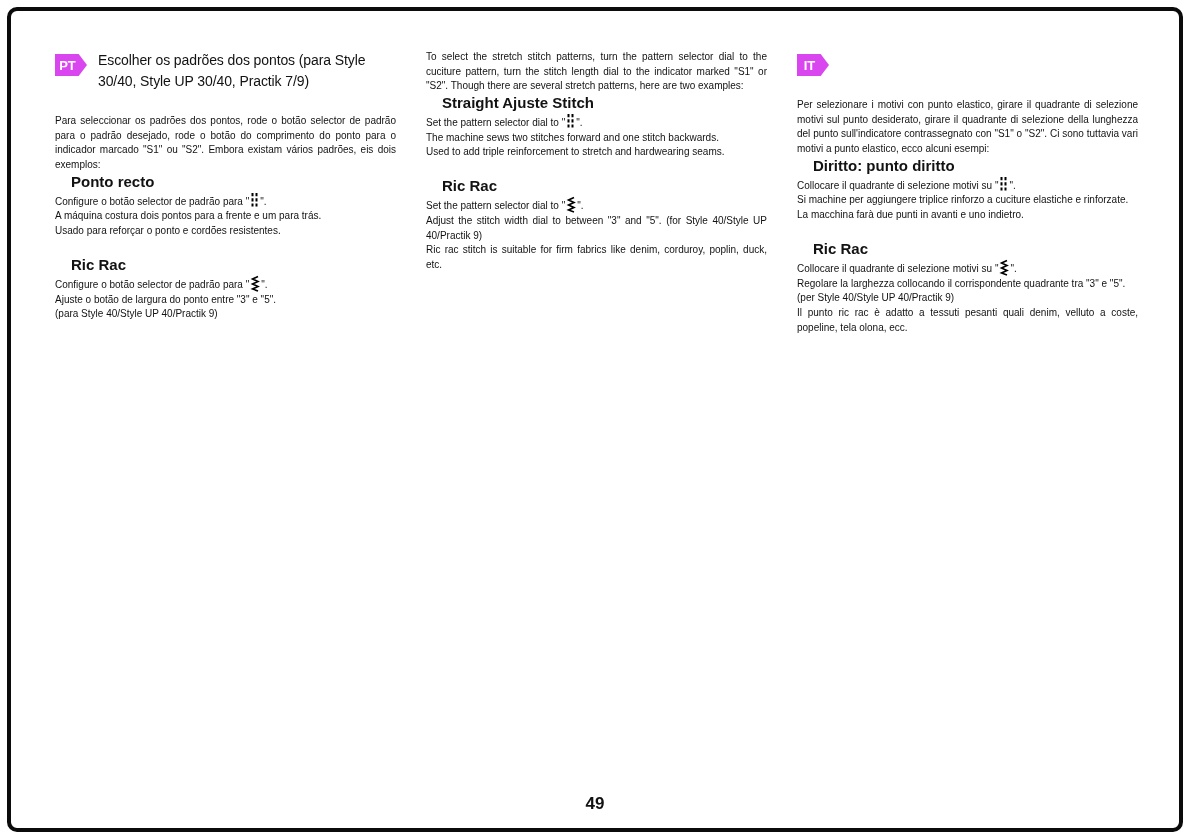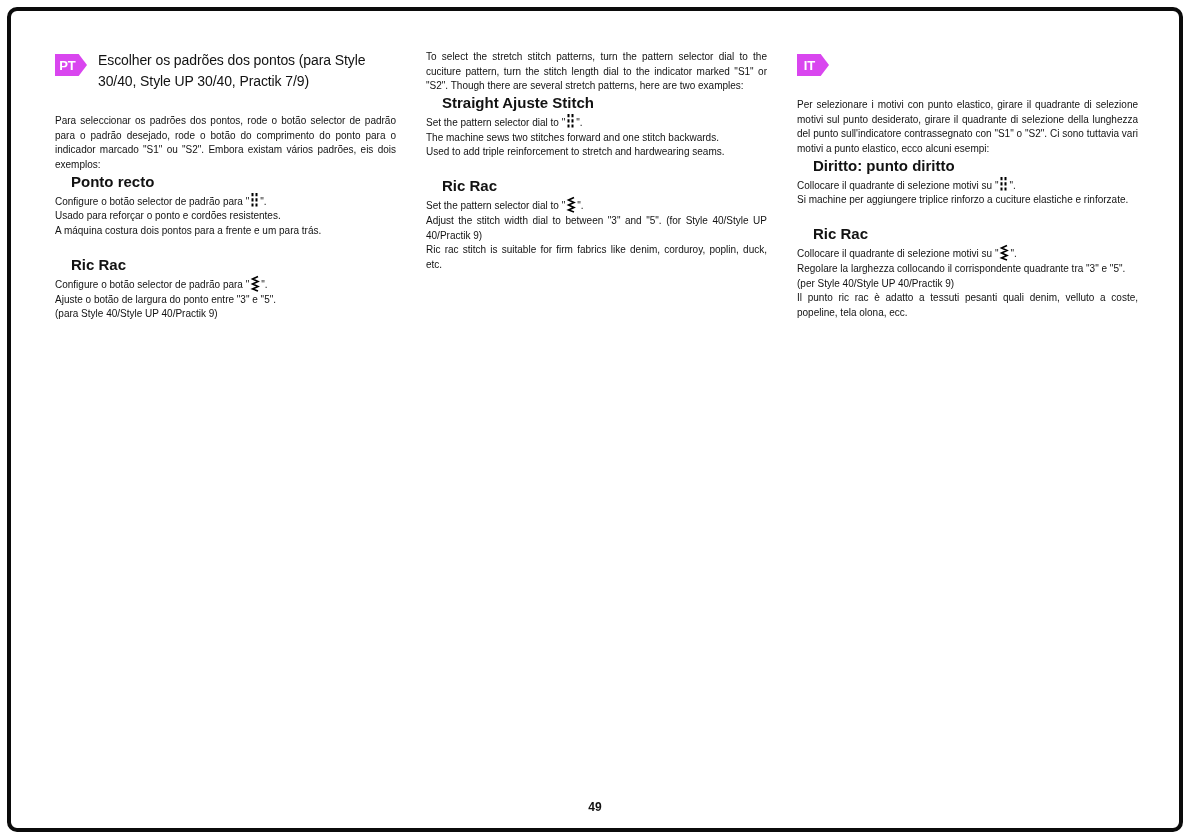--- a/index.html
+++ b/index.html
@@ -67,21 +67,21 @@
     display: inline-block;
     vertical-align: -4px;
     line-height: 0;
     padding: 0 1px;
   }
   .page-num {
     position: absolute;
     left: 0; right: 0;
     bottom: 25px;
     text-align: center;
-    font-size: 12px;
+    font-size: 17px;
     font-weight: bold;
   }
 </style>
 </head>
 <body>
 
 <div class="page">
   <div class="scan-frame"></div>
 
   <div class="content">
@@ -94,22 +94,22 @@
       <p class="body-text intro">Para seleccionar os padrões dos pontos, rode o botão selector de padrão para o padrão desejado, rode o botão do comprimento do ponto para o indicador marcado "S1" ou "S2". Embora existam vários padrões, eis dois exemplos:</p>
 
       <div class="section">
         <h3>Ponto recto</h3>
         <p class="body-text">
           <span>Configure o botão selector de padrão para "</span><span class="stitch-icon"><svg width="9" height="17" viewBox="0 0 9 17">
                 <line x1="2.5" y1="1" x2="2.5" y2="16" stroke="#000" stroke-width="2" stroke-dasharray="3.2 2"></line>
                 <line x1="6.5" y1="1" x2="6.5" y2="16" stroke="#000" stroke-width="2" stroke-dasharray="3.2 2"></line>
               </svg></span><span>".</span>
         </p>
+        <p class="body-text">A máquina costura dois pontos para a frente e um para trás.</p>
         <p class="body-text">Usado para reforçar o ponto e cordões resistentes.</p>
-        <p class="body-text">A máquina costura dois pontos para a frente e um para trás.</p>
       </div>
 
       <div class="section">
         <h3>Ric Rac</h3>
         <p class="body-text">
           <span>Configure o botão selector de padrão para "</span><span class="stitch-icon"><svg width="10" height="17" viewBox="0 0 10 17">
                 <polyline points="8,1.5 2.5,4 8,6.5 2.5,9 8,11.5 2.5,14 8,16" fill="none" stroke="#000" stroke-width="1.6"></polyline>
               </svg></span><span>".</span>
         </p>
         <p class="body-text">Ajuste o botão de largura do ponto entre "3" e "5".</p>
@@ -152,20 +152,21 @@
 
       <div class="section">
         <h3>Diritto: punto diritto</h3>
         <p class="body-text">
           <span>Collocare il quadrante di selezione motivi su "</span><span class="stitch-icon"><svg width="9" height="17" viewBox="0 0 9 17">
                 <line x1="2.5" y1="1" x2="2.5" y2="16" stroke="#000" stroke-width="2" stroke-dasharray="3.2 2"></line>
                 <line x1="6.5" y1="1" x2="6.5" y2="16" stroke="#000" stroke-width="2" stroke-dasharray="3.2 2"></line>
               </svg></span><span>".</span>
         </p>
         <p class="body-text">Si machine per aggiungere triplice rinforzo a cuciture elastiche e rinforzate.</p>
+        <p class="body-text">La macchina farà due punti in avanti e uno indietro.</p>
       </div>
 
       <div class="section">
         <h3>Ric Rac</h3>
         <p class="body-text">
           <span>Collocare il quadrante di selezione motivi su "</span><span class="stitch-icon"><svg width="10" height="17" viewBox="0 0 10 17">
                 <polyline points="8,1.5 2.5,4 8,6.5 2.5,9 8,11.5 2.5,14 8,16" fill="none" stroke="#000" stroke-width="1.6"></polyline>
               </svg></span><span>".</span>
         </p>
         <p class="body-text">Regolare la larghezza collocando il corrispondente quadrante tra "3" e "5".</p>

